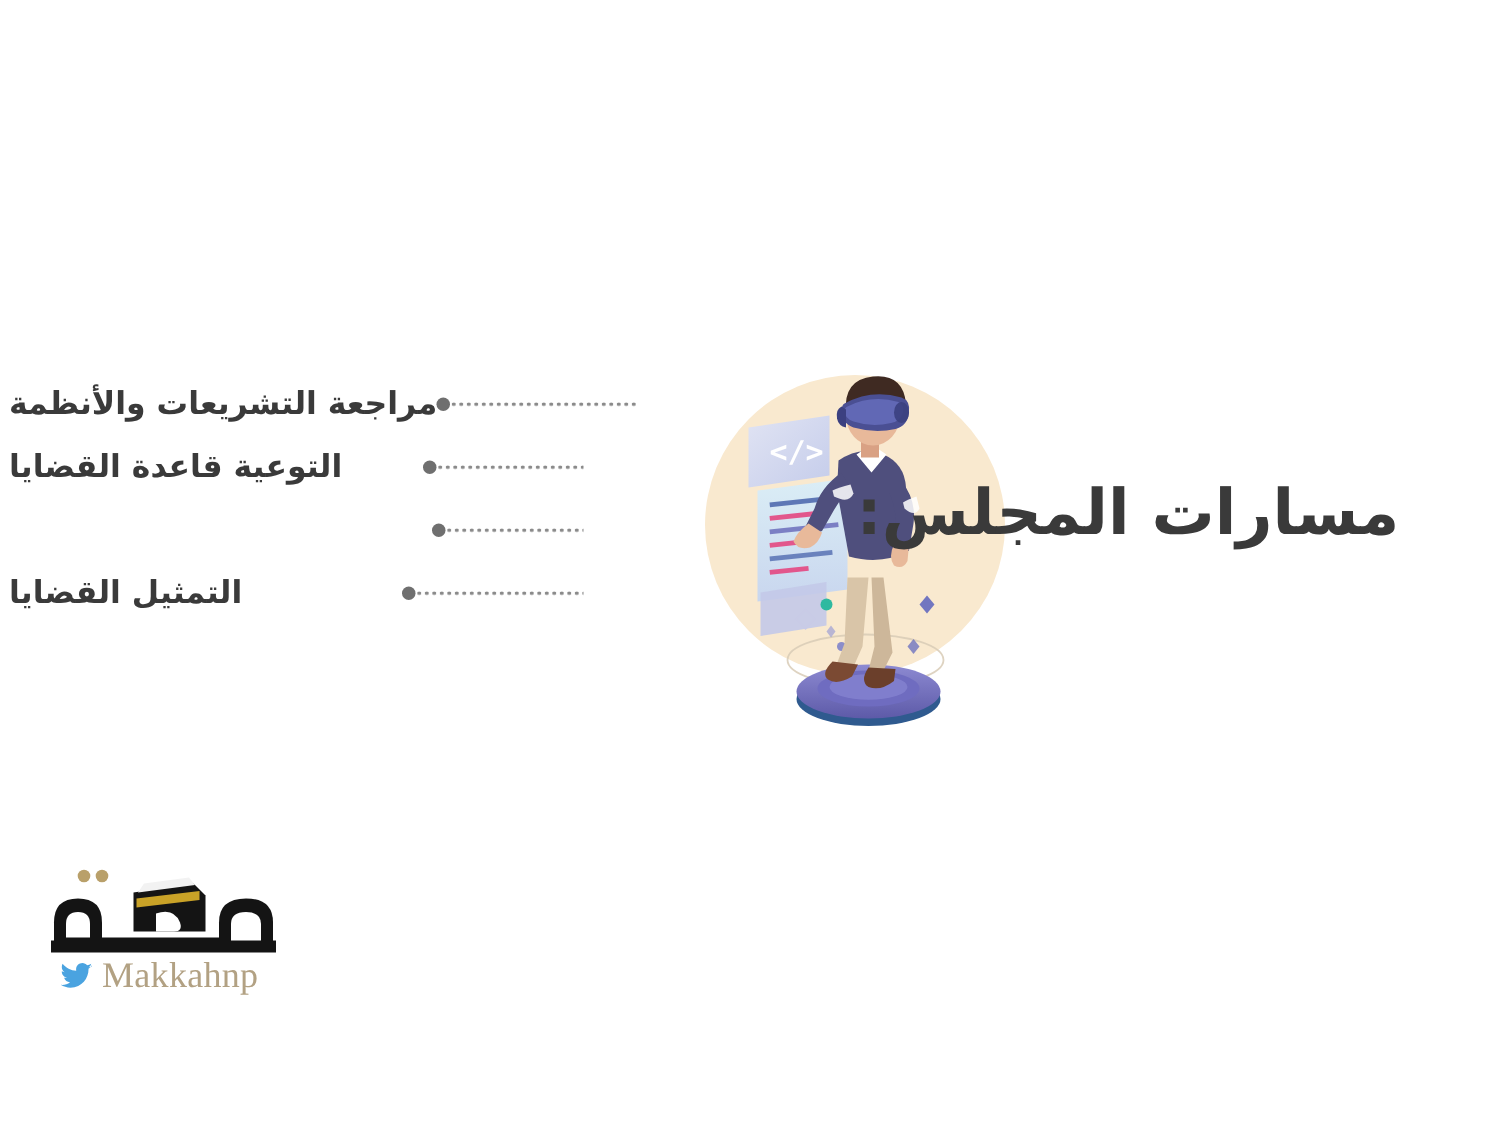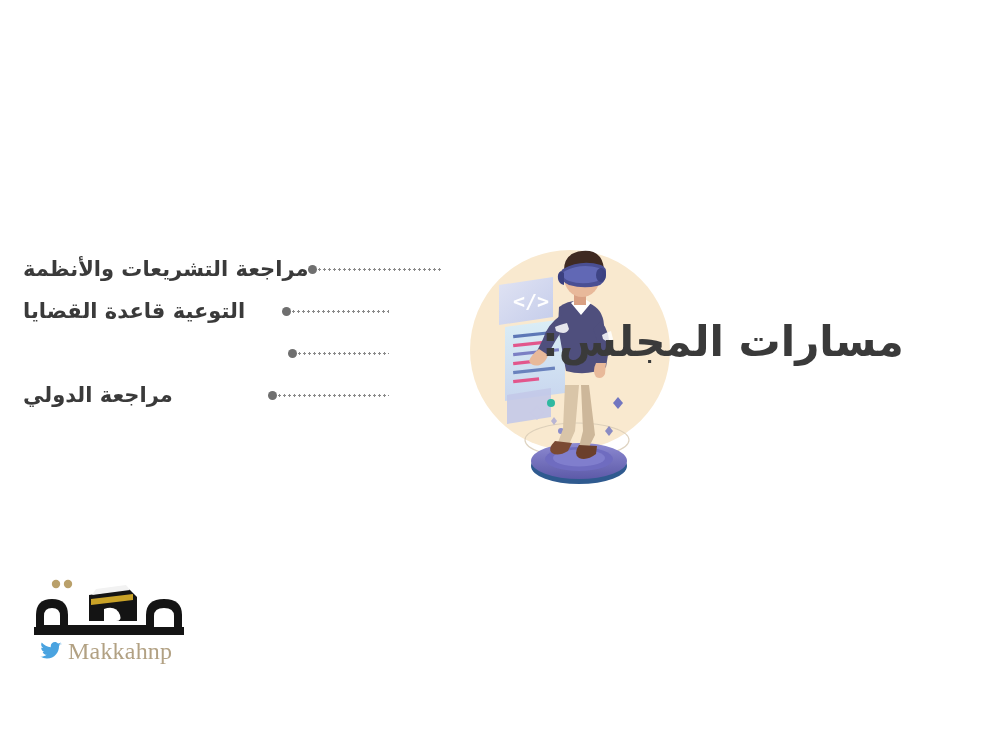--- a/index.html
+++ b/index.html
@@ -22,21 +22,21 @@
     height: 750px;
     background: #ffffff;
   }
 
   
   .headline {
     position: absolute;
     top: 318px;
     right: 38px;
     width: 420px;
-    text-align: left;
+    text-align: center;
     direction: rtl;
     font-size: 42px;
     font-weight: 700;
     letter-spacing: -0.5px;
     color: #3a3a3a;
     line-height: 1.15;
     white-space: nowrap;
   }
 
   
@@ -76,21 +76,21 @@
     width: 392px;
   }
   .path-label {
     flex: 0 0 auto;
     text-align: left;
     direction: rtl;
     font-size: 21px;
     font-weight: 600;
     color: #3a3a3a;
     white-space: nowrap;
-    padding-left: 23px;
+    padding-left: 6px;
     line-height: 1;
   }
   .path-spacer { flex: 1 1 auto; }
   .connector {
     flex: 0 0 auto;
     display: flex;
     flex-direction: row-reverse;
     align-items: center;
     height: 12px;
   }
@@ -257,21 +257,21 @@
 
     <div class="path-row">
       <span class="path-spacer"></span>
       <span class="connector">
         <span class="dot"></span>
         <span class="dotline" style="width: 92px;"></span>
       </span>
     </div>
 
     <div class="path-row">
-      <span class="path-label">مراجعة الدولي</span>
+      <span class="path-label">التمثيل القضايا</span>
       <span class="path-spacer"></span>
       <span class="connector">
         <span class="dot"></span>
         <span class="dotline" style="width: 112px;"></span>
       </span>
     </div>
 
   </div>
 
   <div class="brand">

